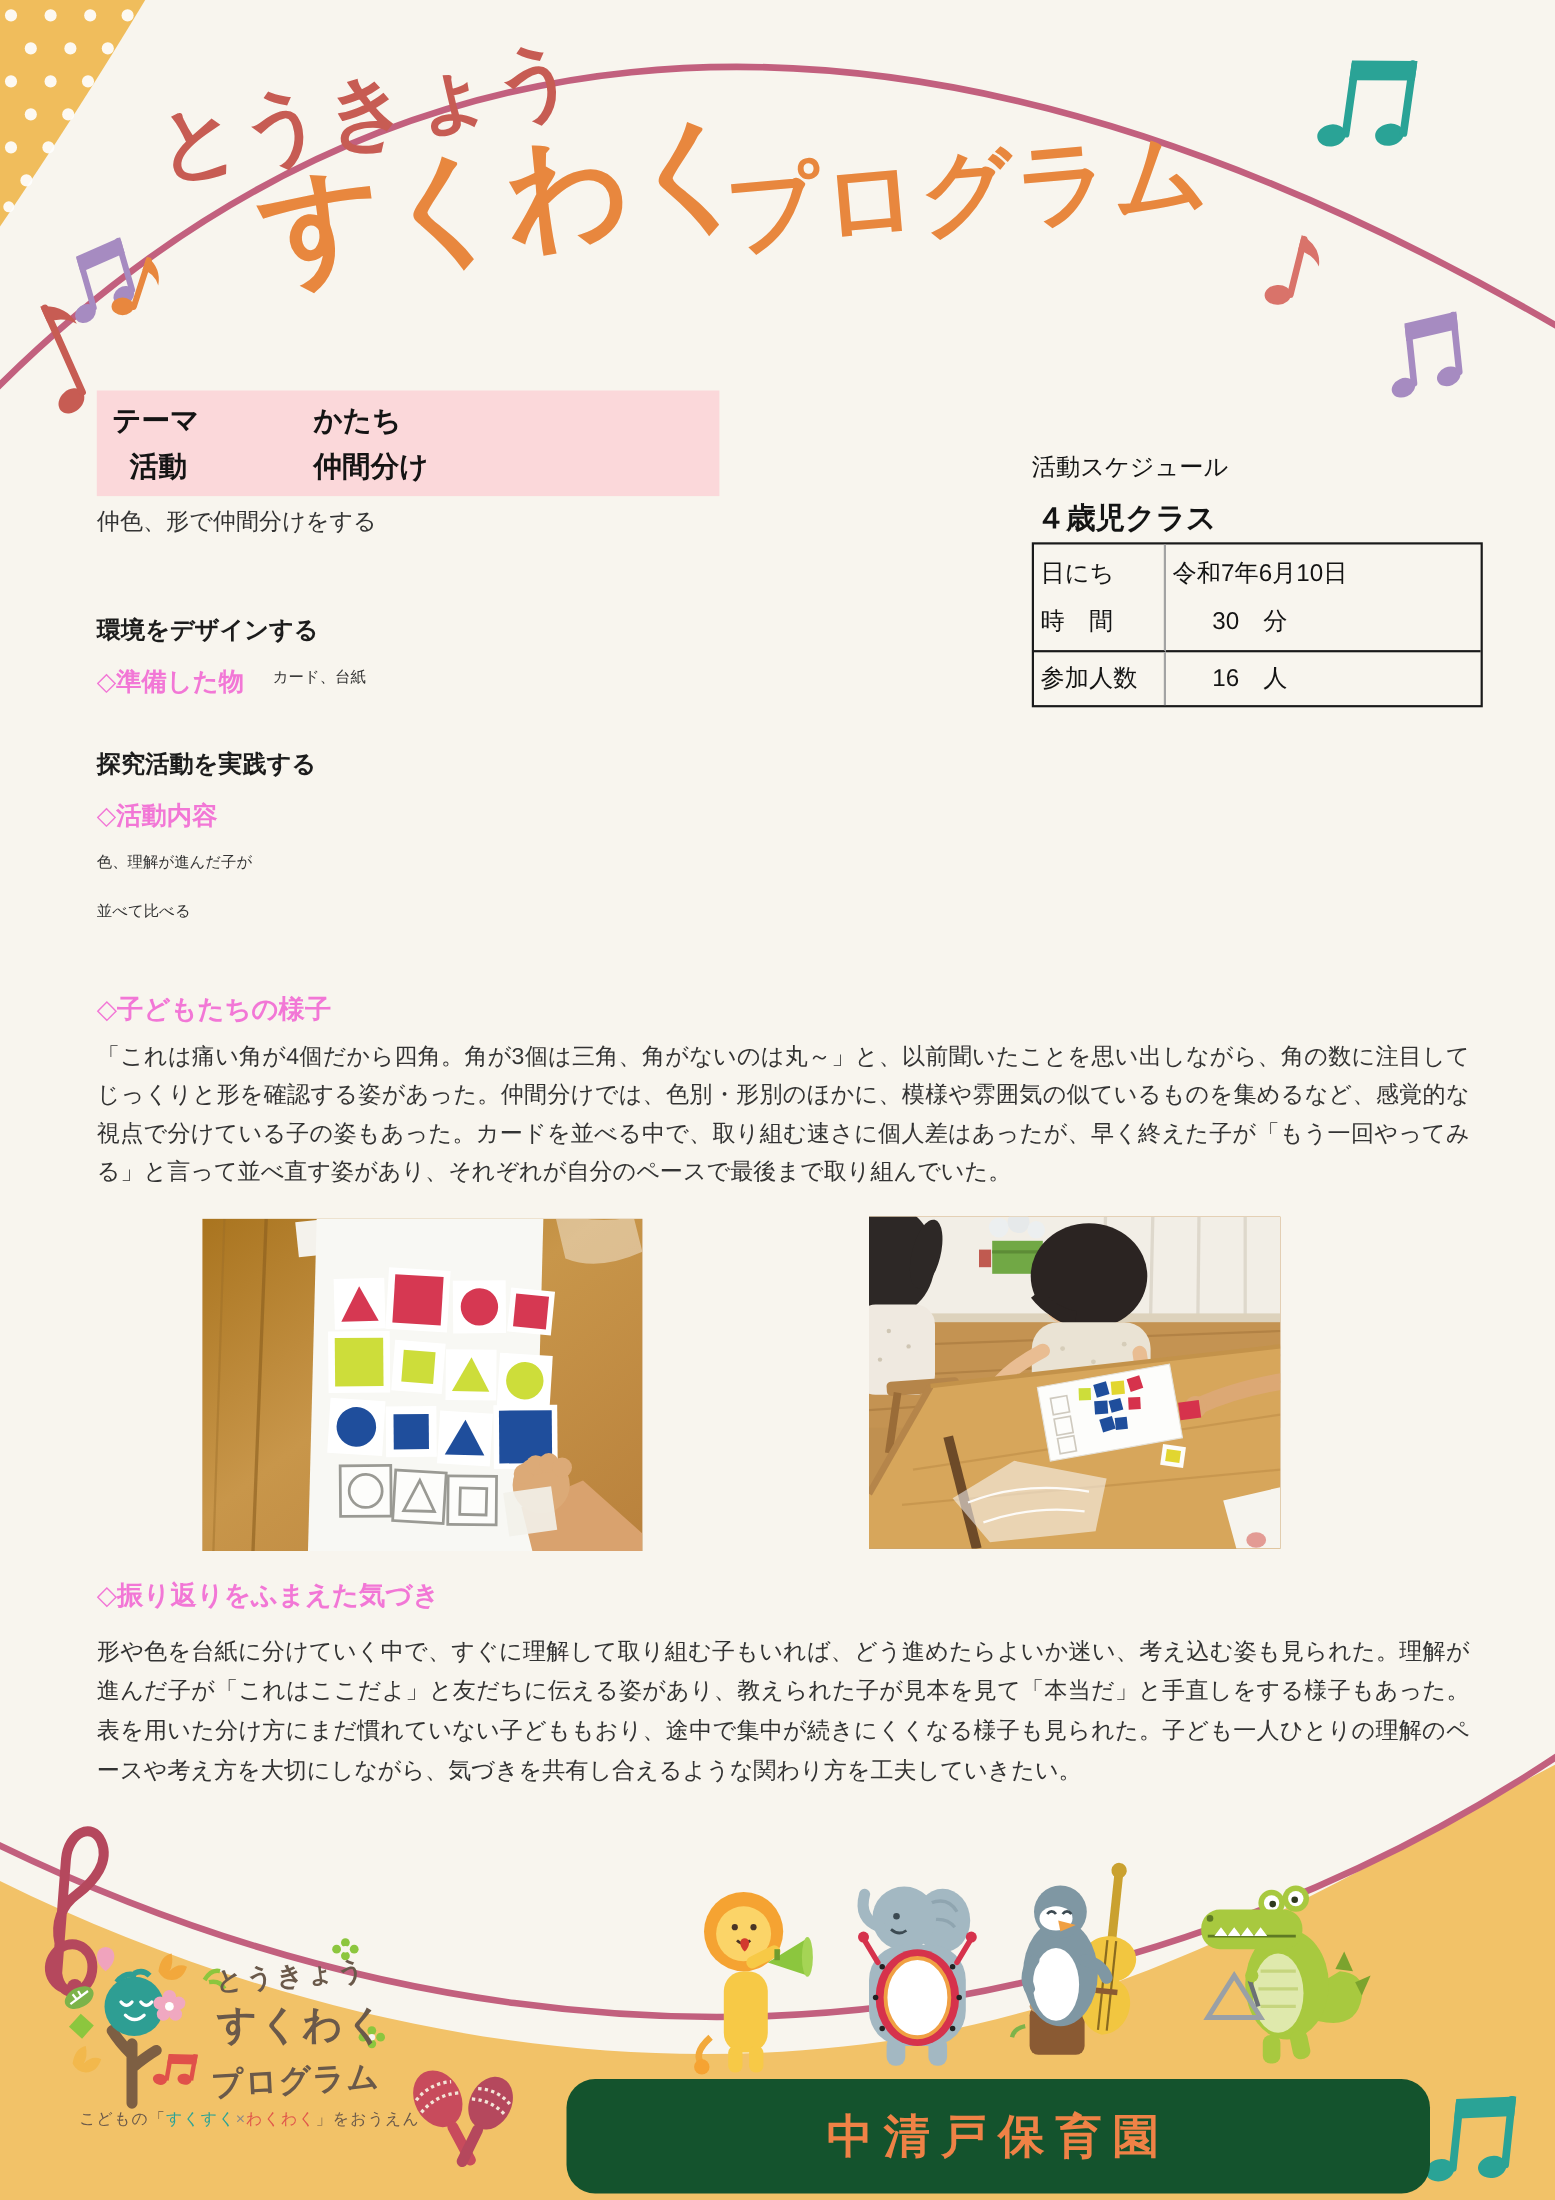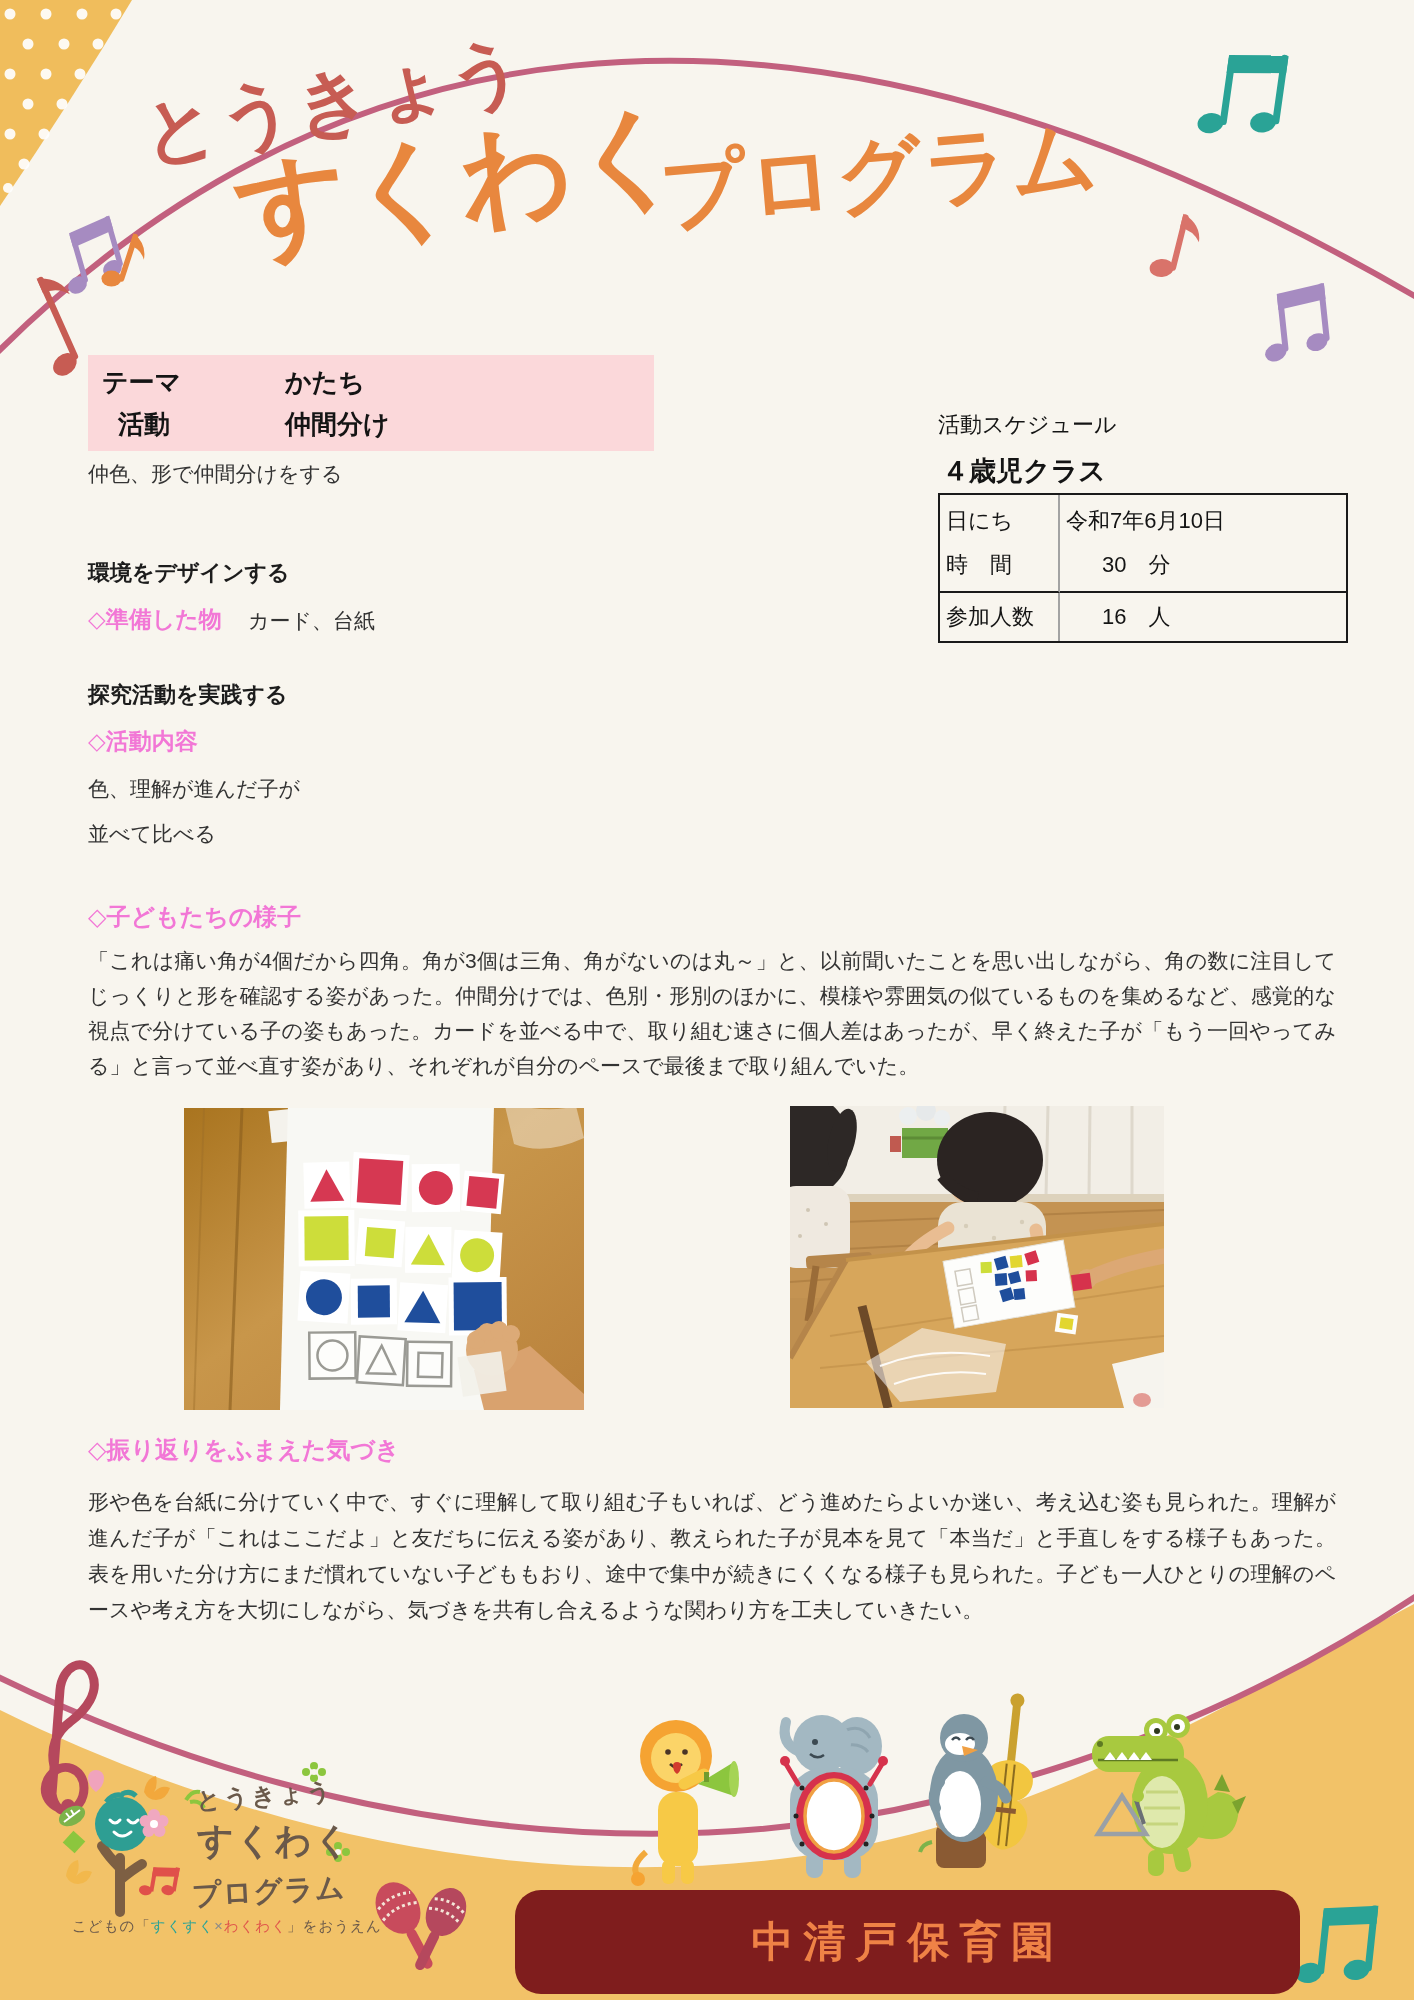--- a/index.html
+++ b/index.html
@@ -29,37 +29,37 @@
   .sched-class{left:942px;top:453px;font-size:27px;font-weight:700;color:#141414;}
   .sched-table{left:938px;top:493px;width:410px;height:150px;border:2px solid #1a1a1a;box-sizing:border-box;display:grid;grid-template-columns:120px 1fr;grid-template-rows:98px 1fr;font-size:22px;color:#141414;}
   .sched-cell{border-right:2px solid #a3a3a3;border-bottom:2px solid #1a1a1a;display:flex;flex-direction:column;justify-content:space-around;padding:4px 6px;box-sizing:border-box;}
   .sched-cell.last-col{border-right:none;}
   .sched-cell.last-row{border-bottom:none;}
   .sched-cell .indent-val{padding-left:36px;}
 
   
   .sec-bold{font-size:22px;font-weight:700;color:#1c1c1c;}
   .sec-pink{font-size:23px;font-weight:700;color:#f277d6;}
-  .sec-body{font-size:21px;color:#333;text-align:right;}
+  .sec-body{font-size:14px;color:#333;text-align:right;}
   .para{width:1248px;font-size:21px;color:#333;line-height:35px;text-align:justify;}
 
   
   .photo{overflow:hidden;background:#c09050;}
   .photo1{left:184px;top:1108px;width:400px;height:302px;}
   .photo2{left:790px;top:1106px;width:374px;height:302px;}
 
   
   .logo-line1{left:196px;top:1780px;font-size:24px;font-weight:800;color:#6a594a;transform:rotate(-4deg);letter-spacing:3px;}
   .logo-line2{left:197px;top:1817px;font-size:36px;font-weight:800;color:#6a594a;letter-spacing:2px;}
   .logo-line3{left:192px;top:1872px;font-size:29px;font-weight:800;color:#6a594a;transform:rotate(-3deg);letter-spacing:1px;}
   .tagline{left:72px;top:1917px;font-size:14.5px;font-weight:400;color:#6a594a;letter-spacing:1px;}
   .tagline .teal{color:#2aa396;}
   .tagline .red{color:#e0574b;}
   .tagline .x{color:#8a8a8a;}
-  .school-banner{left:515px;top:1890px;width:785px;height:104px;background:#7f1d1d;border-radius:26px;display:flex;align-items:center;justify-content:center;}
+  .school-banner{left:515px;top:1890px;width:785px;height:104px;background:#14532d;border-radius:26px;display:flex;align-items:center;justify-content:center;}
   .school-name{font-size:42px;font-weight:800;color:#ef8246;letter-spacing:10px;}
 </style>
 </head>
 <body>
 
 <div id="page">
 
   <svg class="abs" style="left:0;top:0;" width="1414" height="700" viewBox="0 0 1414 700">
 
     <g>

